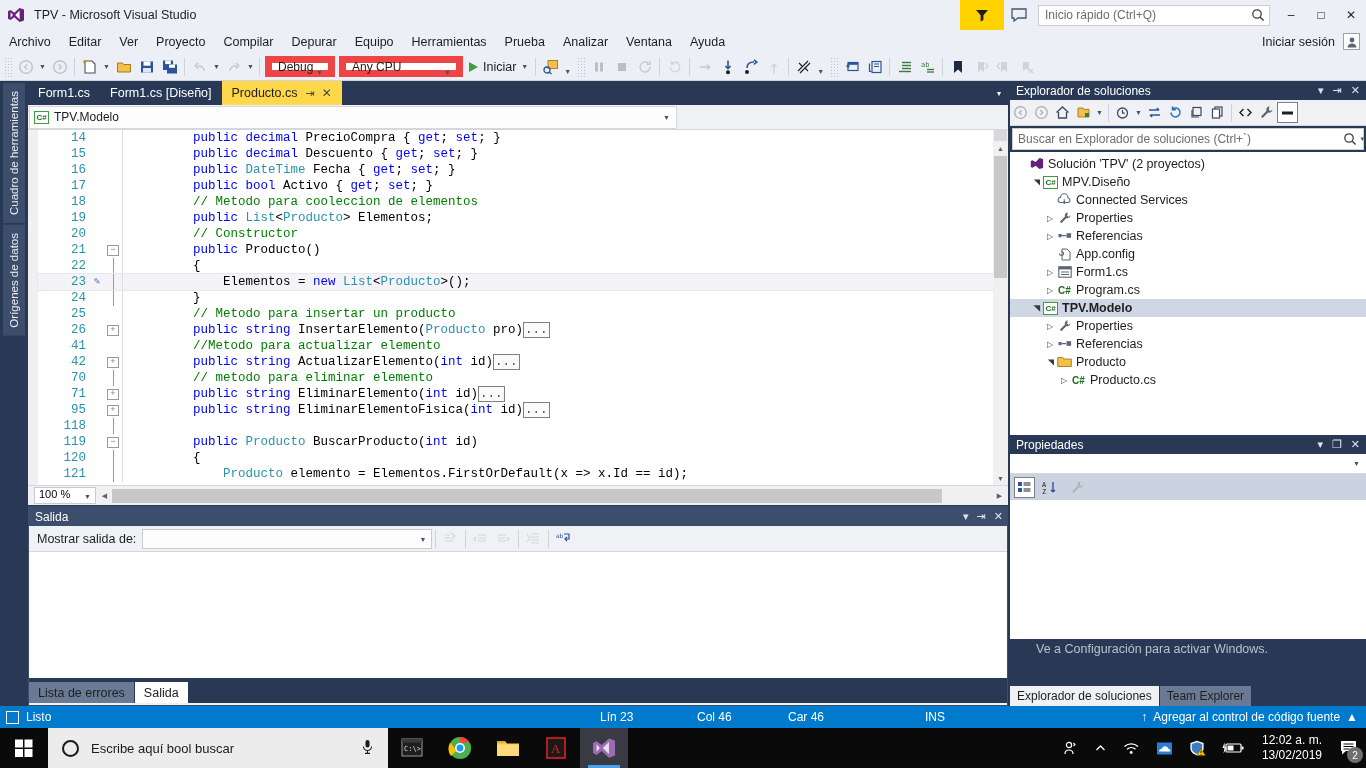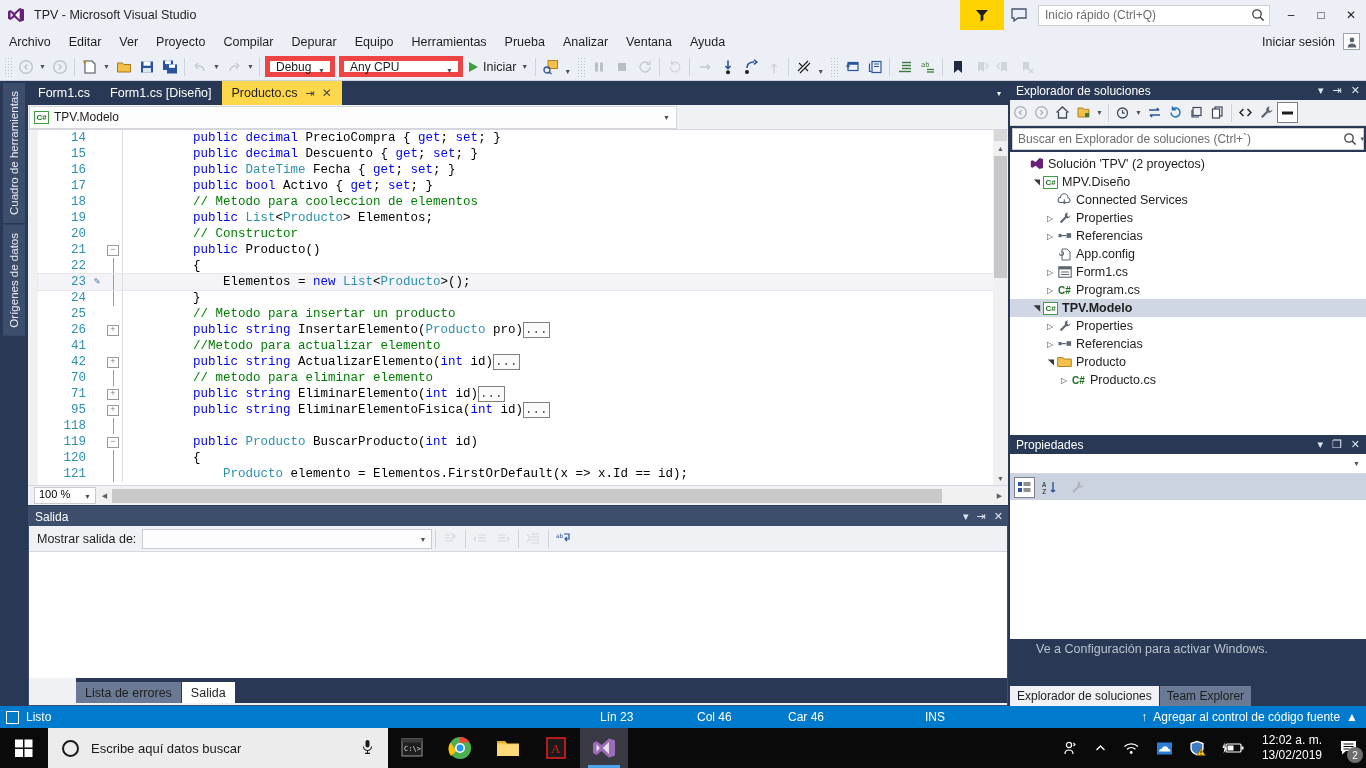--- a/index.html
+++ b/index.html
@@ -63,21 +63,21 @@
     border-bottom: 1px solid #cdd2dd;
   }
   .grip { width: 8px; height: 20px; margin: 0 2px 0 4px;
     background-image: radial-gradient(#b6bcc9 0.8px, transparent 0.9px);
     background-size: 3px 3px; opacity:.9; }
   .tbtn { width: 23px; height: 22px; display:flex; align-items:center; justify-content:center; color:#4c5257;}
   .tbtn.dis { opacity: .4; }
   .tsep { width:1px; height:18px; background:#cdd2dd; margin:0 3px; }
   .tarrow { width:11px; height:22px; display:flex;align-items:center;justify-content:center;color:#4c5257;font-size:7px;}
   .combo {
-    height: 21px; background:#fff; border:5px solid #ef4444; display:flex; align-items:center;
+    height: 21px; background:#fff; border:7px solid #ef4444; display:flex; align-items:center;
     font-size: 12px; color:#1e1e1e; padding-left:6px; position:relative; margin: 0 2px;
   }
   .combo .ca { position:absolute; right:5px; top:6px; font-size:7px; color:#4c5257;}
   .start-btn { display:flex; align-items:center; padding:0 4px; height:22px; color:#1e1e1e; font-size:12.5px;}
   .tri { width:0;height:0;border-left:9px solid #3e9f3e;border-top:5.5px solid transparent;border-bottom:5.5px solid transparent;margin-right:5px;}
   .ovf { width:11px;height:22px;display:flex;align-items:flex-end;justify-content:center;color:#4c5257;font-size:7px;padding-bottom:3px;}
 
   
   .main {
     position: absolute; top: 81px; left: 0; width: 1366px; height: 625px;
@@ -143,21 +143,21 @@
   .outpanel { position:absolute; left:28px; top:425px; width:980px; height:200px; background:#eff1f5;
      border:1px solid #3d4e6d; }
   .out-title { height:19px; background:#3d4e6d; color:#fff; display:flex; align-items:center;
     font-size:12px; padding-left:6px; }
   .out-title .ctrls { margin-left:auto; display:flex; align-items:center; padding-right:4px; gap:8px; color:#dfe5ef; font-size:11px;}
   .out-tool { height:26px; background:#eff1f5; display:flex; align-items:center; border-bottom:1px solid #d4d7de;}
   .out-label { font-size:12.5px; color:#1e1e1e; margin-left:8px; margin-right:6px;}
   .out-combo { width:290px; height:20px; background:#fdfdfd; border:1px solid #c8cbd2; position:relative;}
   .out-combo .ca { position:absolute; right:5px; top:6px; font-size:7px; color:#4c5257;}
   .out-body { background:#fff; height:126px; }
-  .out-tabs { height:25px; background:#293955; display:flex; align-items:flex-end;margin-left:47px; }
+  .out-tabs { height:25px; background:#293955; display:flex; align-items:flex-end; }
   .otab { height:21px; padding:0 9px; display:flex; align-items:center; font-size:12.5px;
     color:#1e1e1e; background:#6b7a94; margin-right:1px; }
   .otab.active { background:#ffffff; color:#1e1e1e; }
 
   
   .rdock { position:absolute; left:1010px; top:0; width:356px; height:625px; background:#293955;}
   .panel-title { height:19px; background:#293955; color:#fff; display:flex; align-items:center;
     font-size:12px; padding-left:6px; }
   .panel-title .ctrls { margin-left:auto; display:flex; align-items:center; padding-right:6px; gap:9px; color:#dfe5ef; font-size:11px;}
   .se-tool { height:26px; background:#eff1f5; display:flex; align-items:center; border-bottom:1px solid #d4d7de;}
@@ -886,21 +886,21 @@
     <span class="tb-start">
       <svg width="20" height="20" viewBox="0 0 20 20">
           <rect x="1" y="1.5" width="8" height="8" fill="#fff"></rect>
           <rect x="10.5" y="1.5" width="8" height="8" fill="#fff"></rect>
           <rect x="1" y="11" width="8" height="8" fill="#fff"></rect>
           <rect x="10.5" y="11" width="8" height="8" fill="#fff"></rect>
         </svg>
     </span>
     <span class="tb-search">
       <span class="cortana"></span>
-      <span class="txt">Escribe aquí datos buscar</span>
+      <span class="txt">Escribe aquí bool buscar</span>
       <span class="mic">
         <svg width="13" height="16" viewBox="0 0 13 16">
             <rect x="4.5" y="1" width="4" height="7.5" rx="2" fill="#1b1b1b"></rect>
             <path d="M2.5 7.5a4 4 0 0 0 8 0M6.5 11.5V14M4 14.4h5" fill="none" stroke="#1b1b1b" stroke-width="1.1"></path>
           </svg>
       </span>
     </span>
     <span class="tb-app">
       <svg width="22" height="20" viewBox="0 0 22 20">
           <rect x="1" y="1" width="20" height="17" fill="#1e1e1e" stroke="#9a9a9a" stroke-width="1"></rect>

